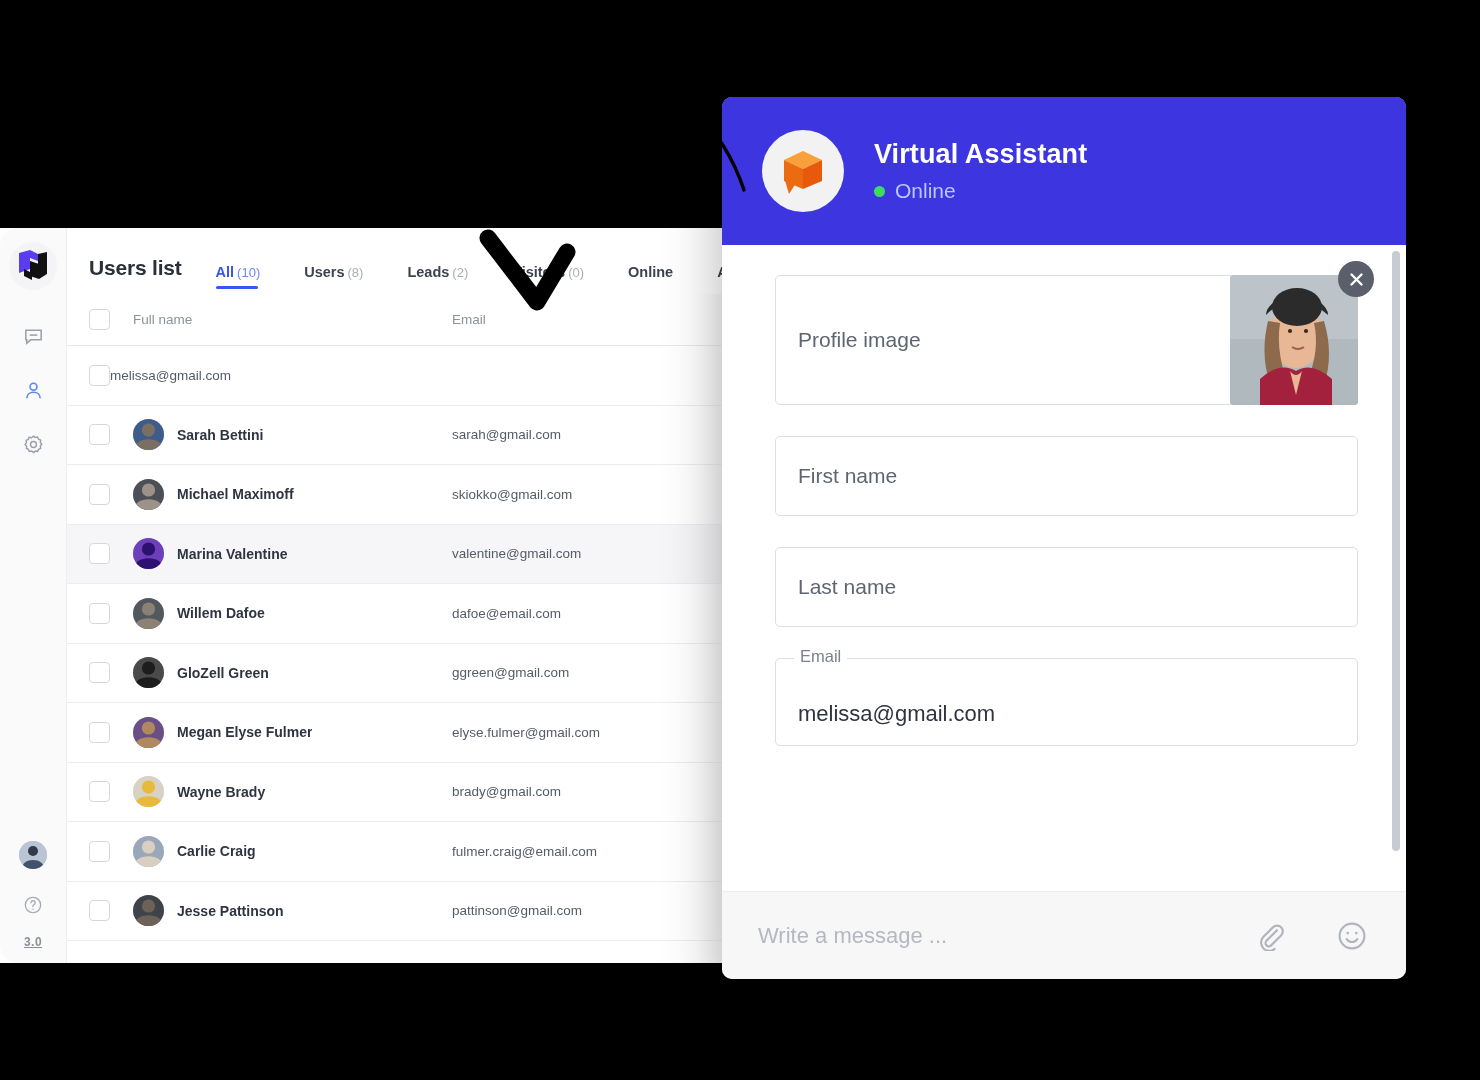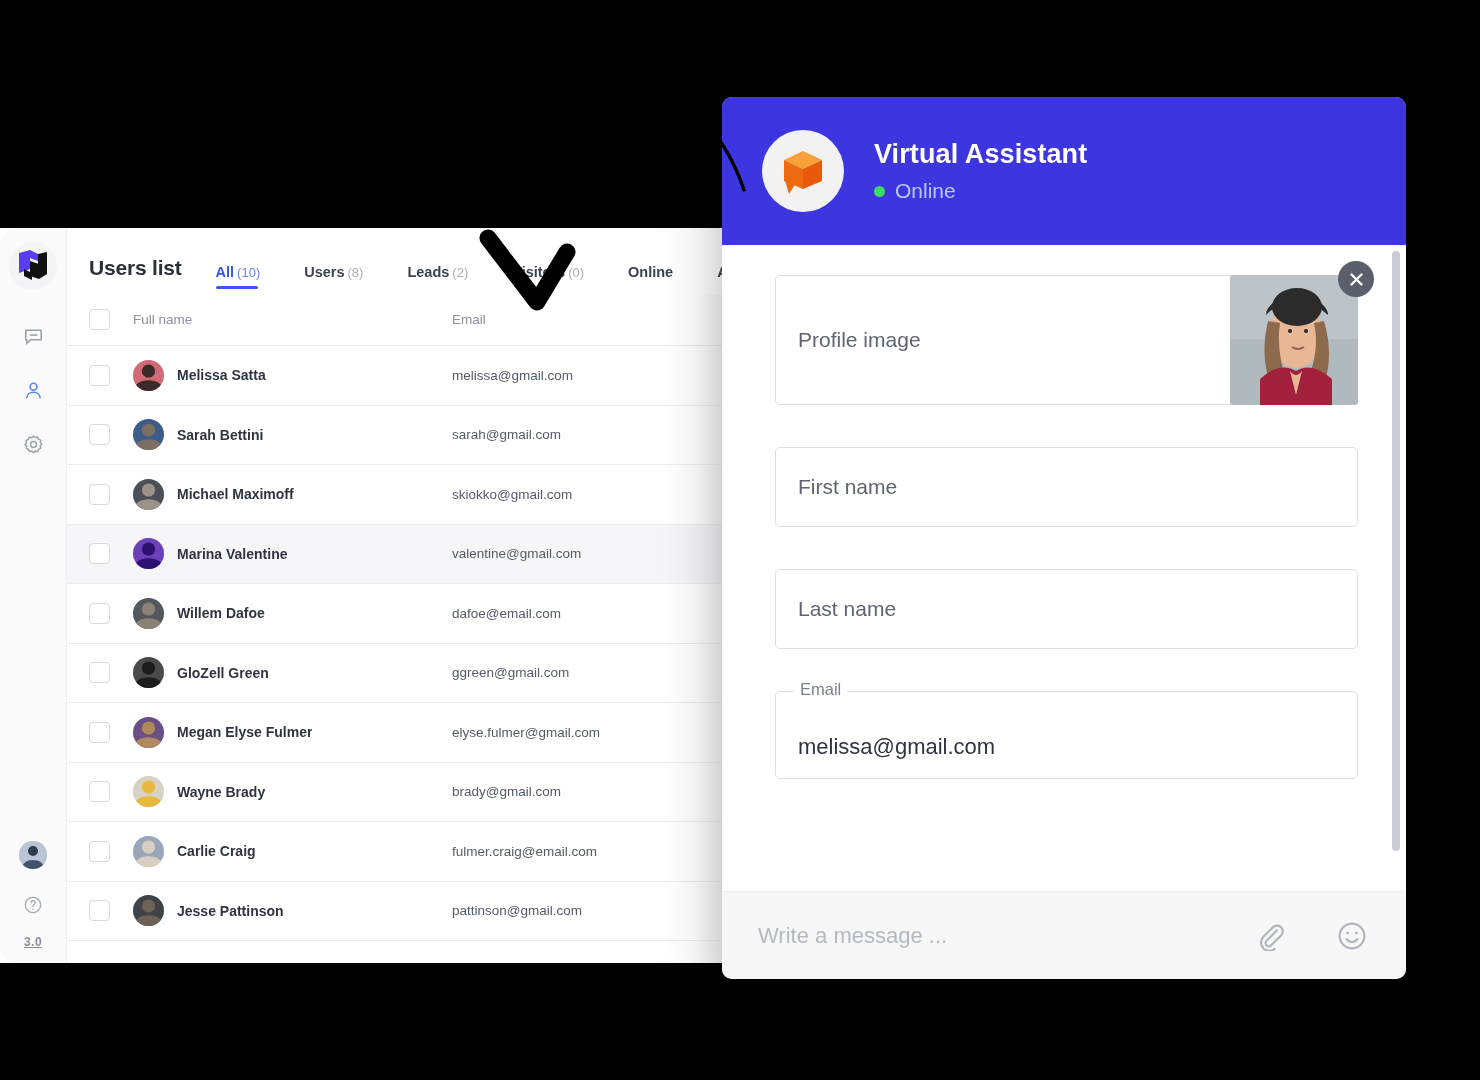--- a/index.html
+++ b/index.html
@@ -278,21 +278,21 @@
     height: 600px;
     background: #c7ccd4;
     border-radius: 4px;
   }
 
   .field {
     position: relative;
     border: 1px solid #dcdee3;
     border-radius: 5px;
     background: #ffffff;
-    margin-bottom: 42px;
+    margin-bottom: 31px;
   }
   .field .ph {
     font-size: 21px;
     color: #5f6570;
     font-weight: 400;
   }
   #field-profile {
     height: 130px;
     display: flex;
     align-items: center;
@@ -456,28 +456,20 @@
       <div class="trow header">
         <div class="cb"></div>
         <div class="c-name">
             <span class="th">Full name</span>
           </div>
         <div class="c-email"><span class="th">Email</span></div>
       </div>
       <div id="rows-container">
           <div class="trow">
             <div class="cb"></div>
-            <div class="c-name">
-              <span class="av"><svg width="31" height="31" viewBox="0 0 31 31">
-                  <rect width="31" height="31" fill="#d06a74"></rect>
-                  <circle cx="15.5" cy="11" r="6.6" fill="#3a2a2a"></circle>
-                  <path d="M1 31c0-7.2 6.5-10.8 14.5-10.8S30 23.8 30 31z" fill="#3a2a2a"></path>
-                </svg></span>
-              <span class="uname">Melissa Satta</span>
-            </div>
             <div class="c-email">melissa@gmail.com</div>
           </div>
           <div class="trow">
             <div class="cb"></div>
             <div class="c-name">
               <span class="av"><svg width="31" height="31" viewBox="0 0 31 31">
                   <rect width="31" height="31" fill="#3f5b8a"></rect>
                   <circle cx="15.5" cy="11" r="6.6" fill="#7b6f63"></circle>
                   <path d="M1 31c0-7.2 6.5-10.8 14.5-10.8S30 23.8 30 31z" fill="#7b6f63"></path>
                 </svg></span>

